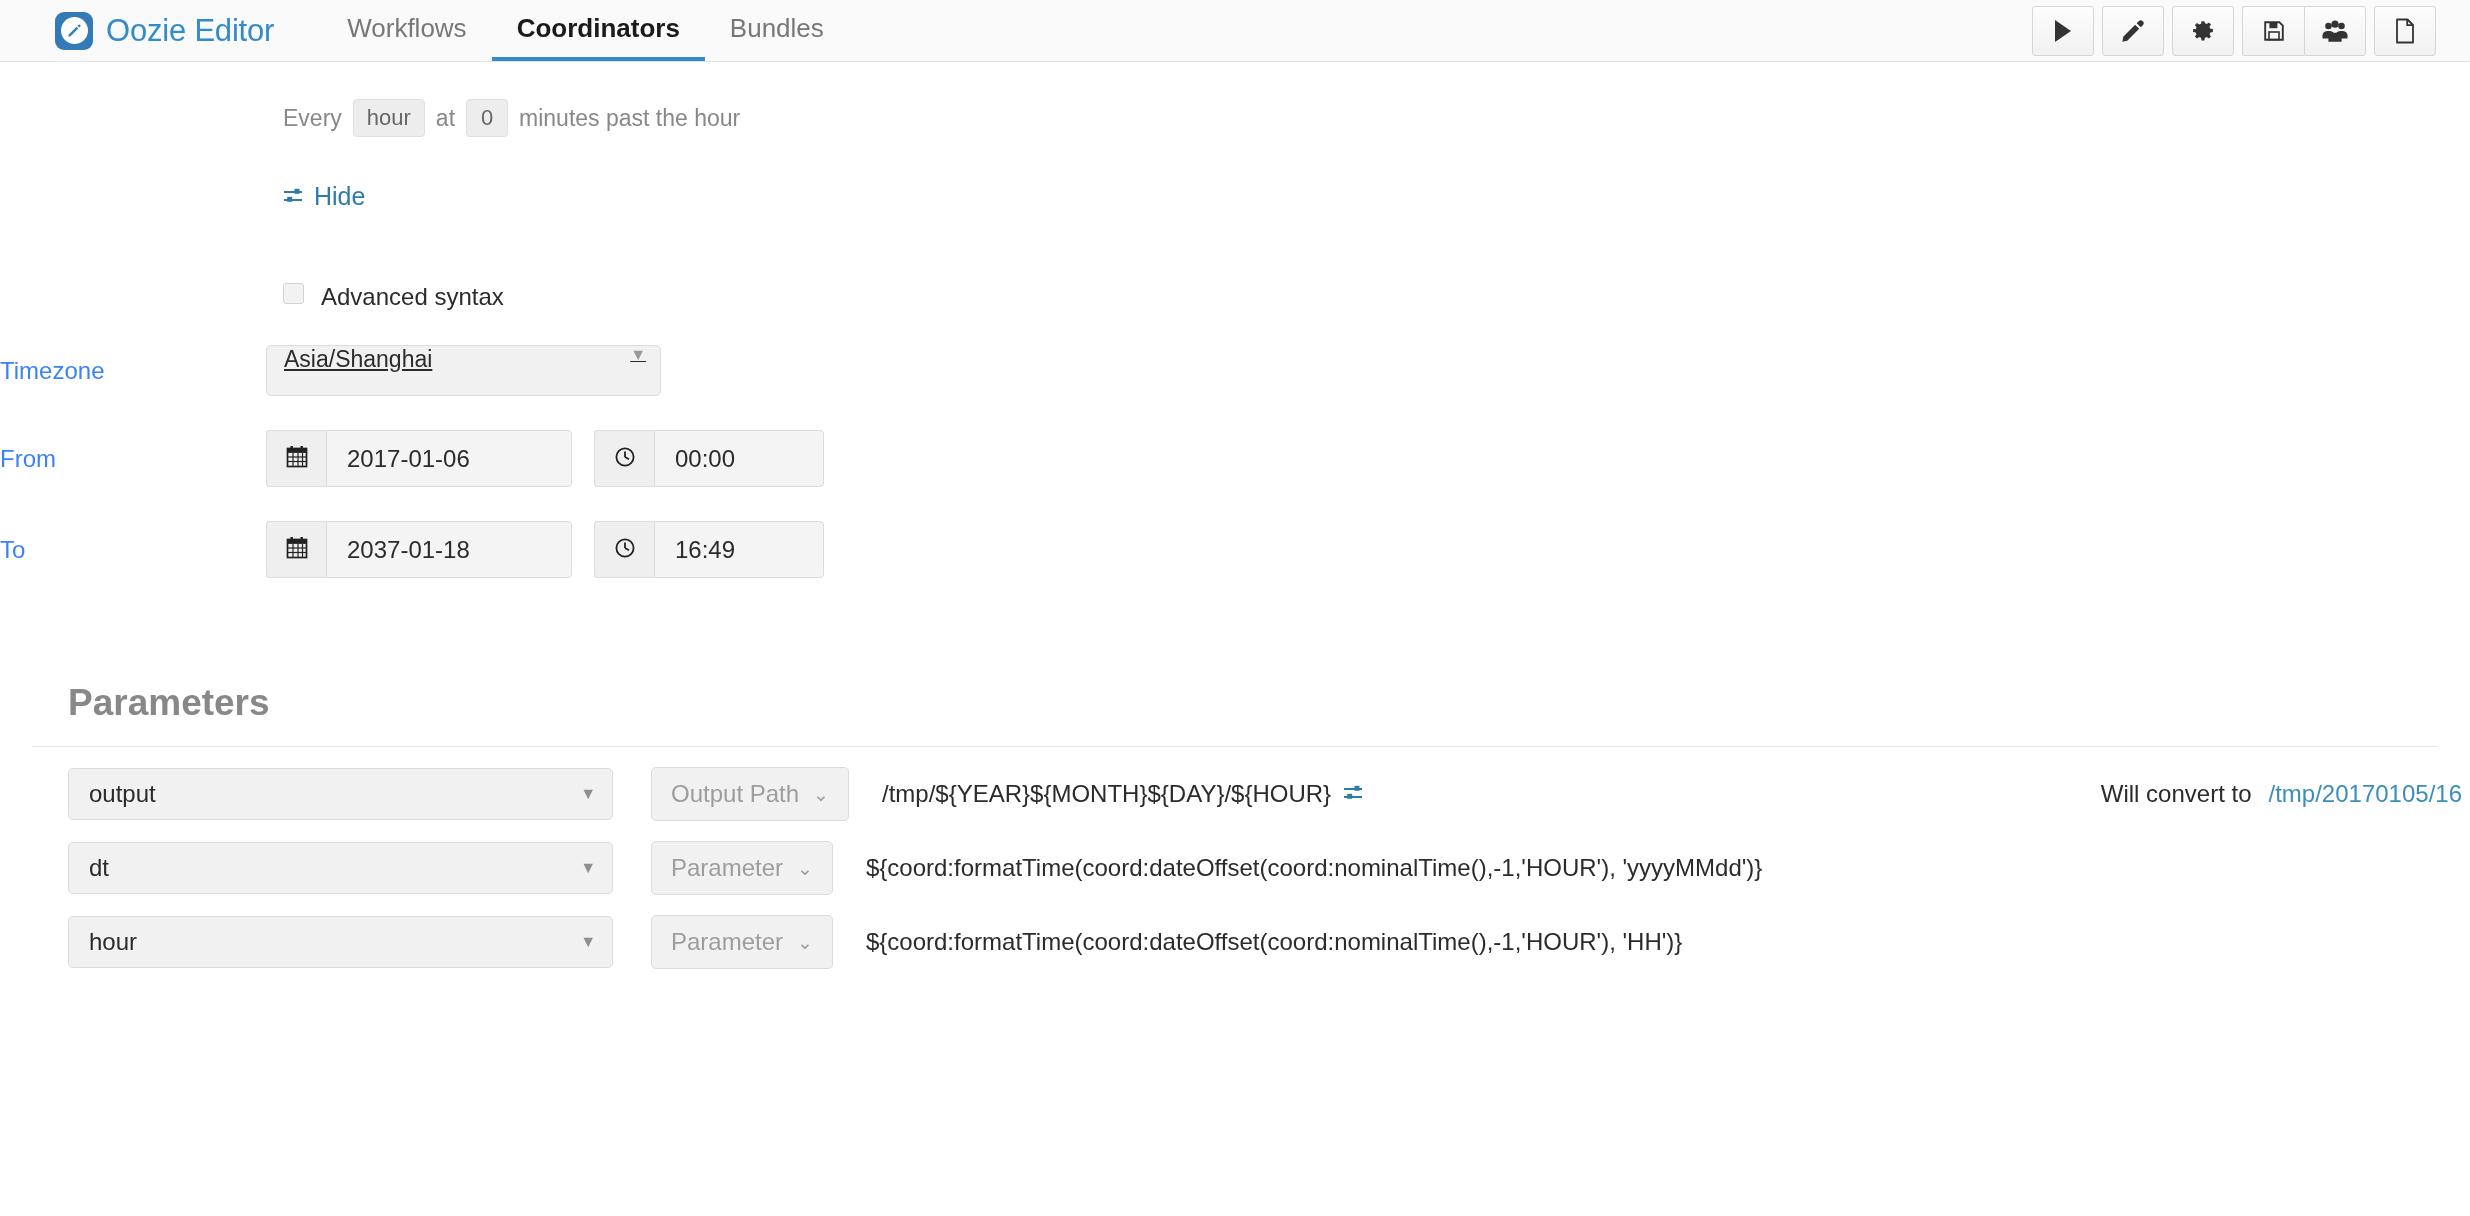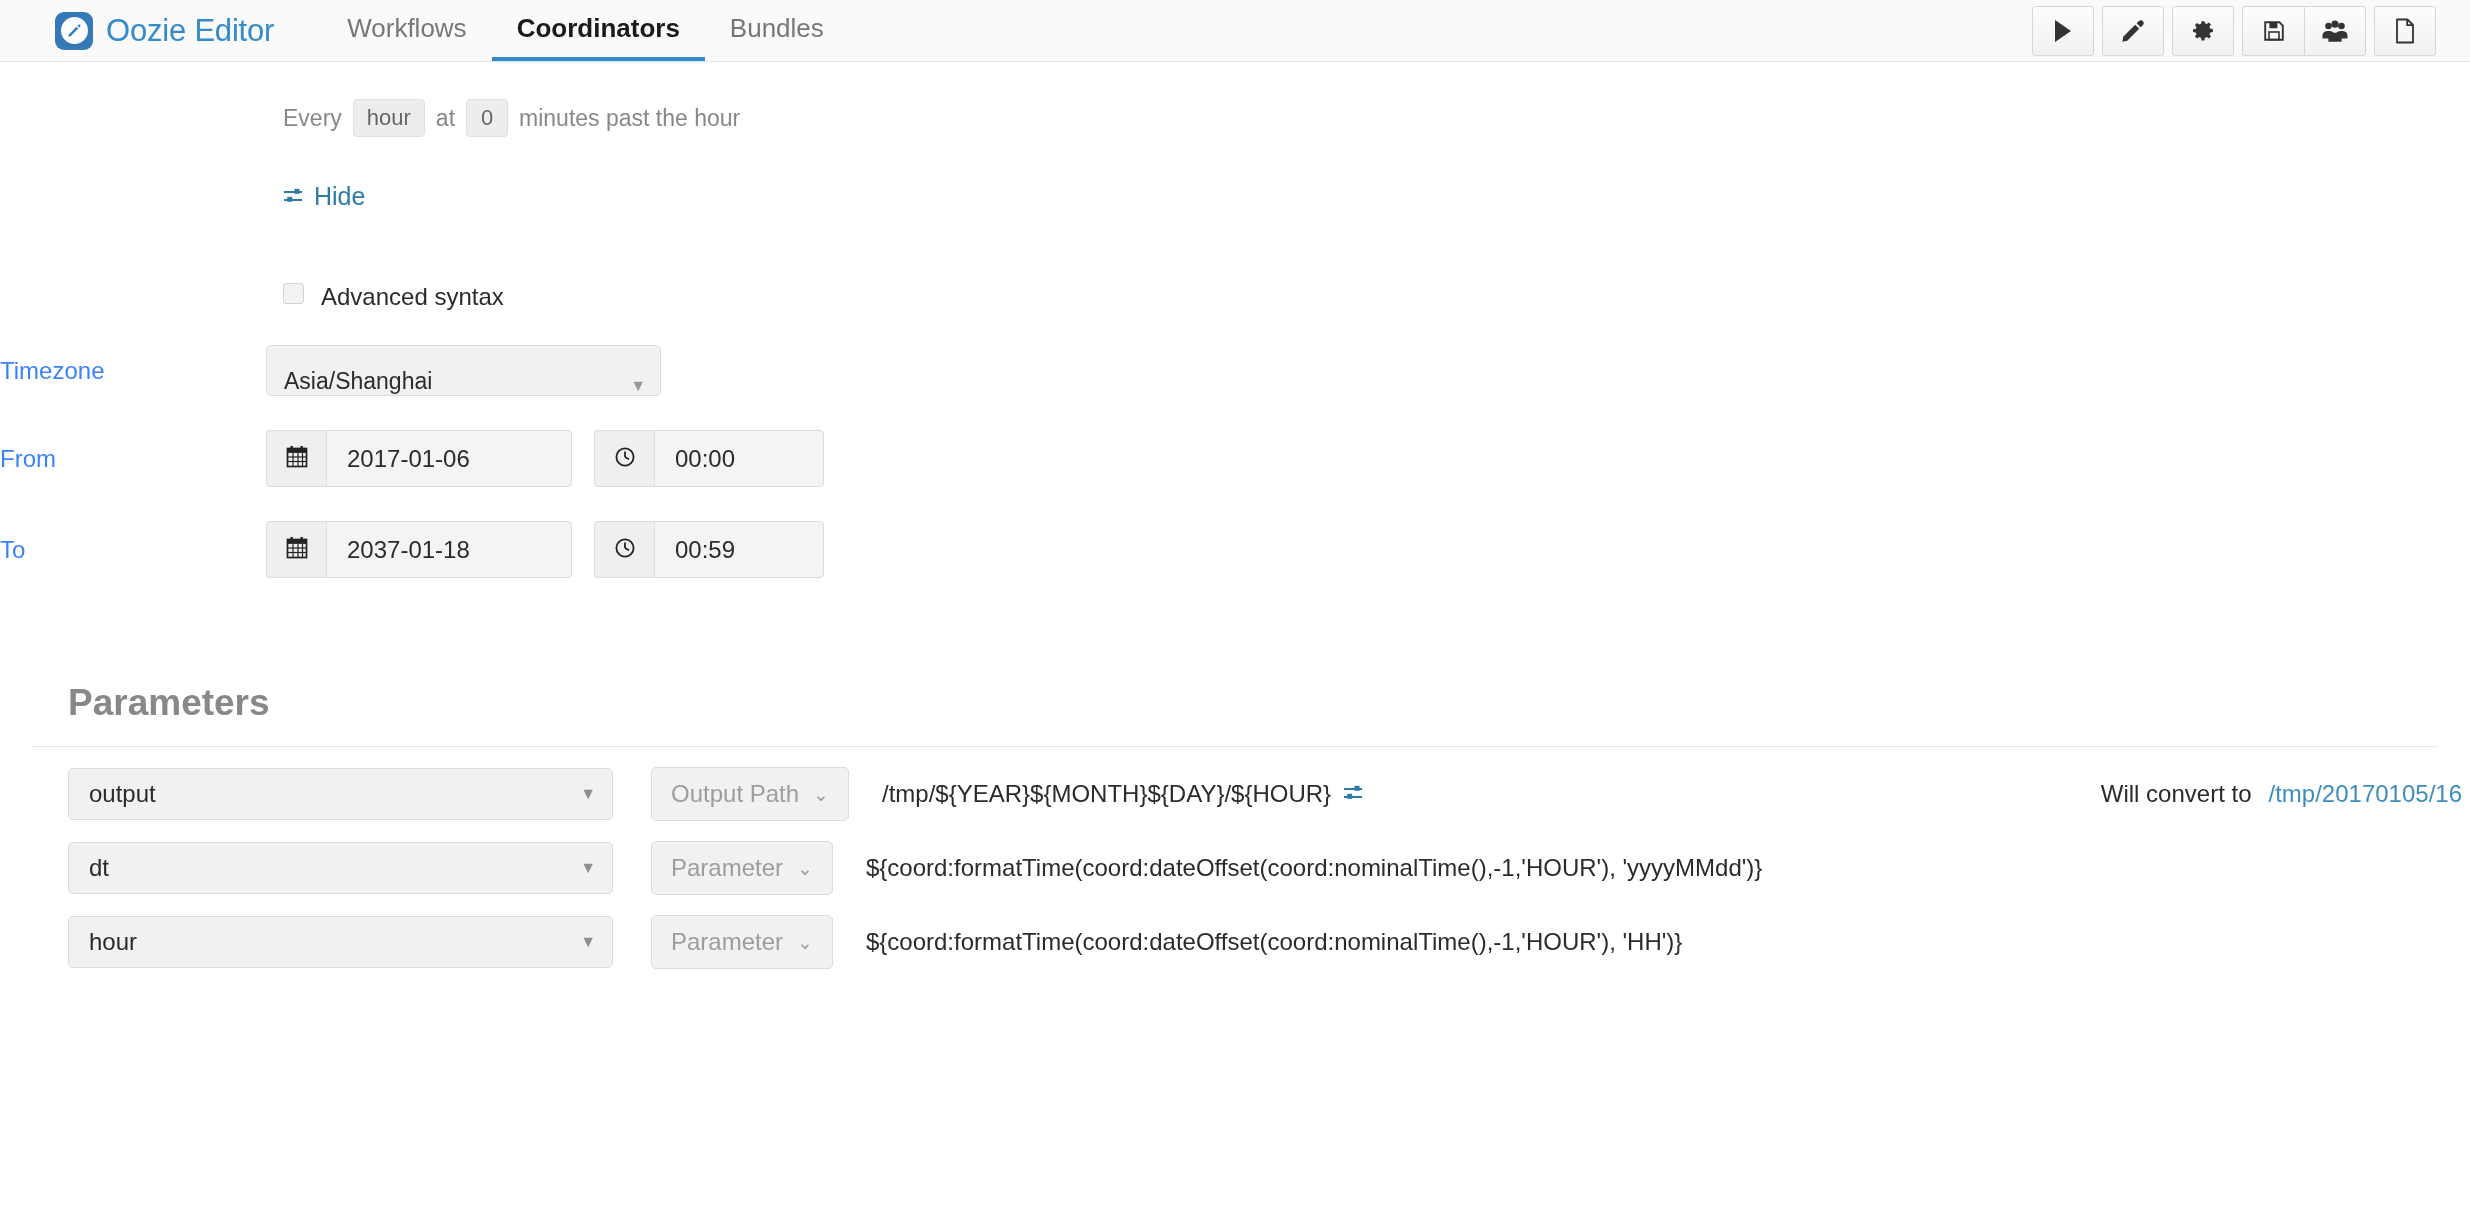--- a/index.html
+++ b/index.html
@@ -155,25 +155,26 @@
     flex: none;
   }
 
   .select-box {
     width: 395px;
     height: 51px;
     background: #f1f1f1;
     border: 1px solid #dcdcdc;
     border-radius: 5px;
     display: flex;
-    align-items: flex-end;
+    align-items: flex-start;
     padding: 0 14px 0 17px;
     font-size: 23px;
     color: #2b2b2b;
     cursor: pointer;
+    text-decoration: underline;
   }
   .select-box .caret { margin-left: auto; color: #9a9a9a; font-size: 16px; }
 
   .input-group { display: flex; align-items: stretch; }
   .ig-addon {
     width: 60px;
     background: #efefef;
     border: 1px solid #dcdcdc;
     border-right: none;
     border-radius: 4px 0 0 4px;
@@ -451,21 +452,21 @@
       <div class="input-group">
         <div class="ig-addon">
           <span>
             <svg width="22" height="22" viewBox="0 0 22 22">
               <circle cx="11" cy="11" r="8.6" fill="none" stroke="#222" stroke-width="1.8"></circle>
               <line x1="11" y1="11" x2="11" y2="5.6" stroke="#222" stroke-width="1.8"></line>
               <line x1="11" y1="11" x2="15" y2="13.3" stroke="#222" stroke-width="1.8"></line>
             </svg>
           </span>
         </div>
-        <div class="ig-field time-field">00:59</div>
+        <div class="ig-field time-field">16:49</div>
       </div>
     </div>
   </div>
 
   <div class="params">
     <div class="params-title">Parameters</div>
     <div class="params-rule"></div>
 
     <div class="param-row">
       <div class="param-select">

